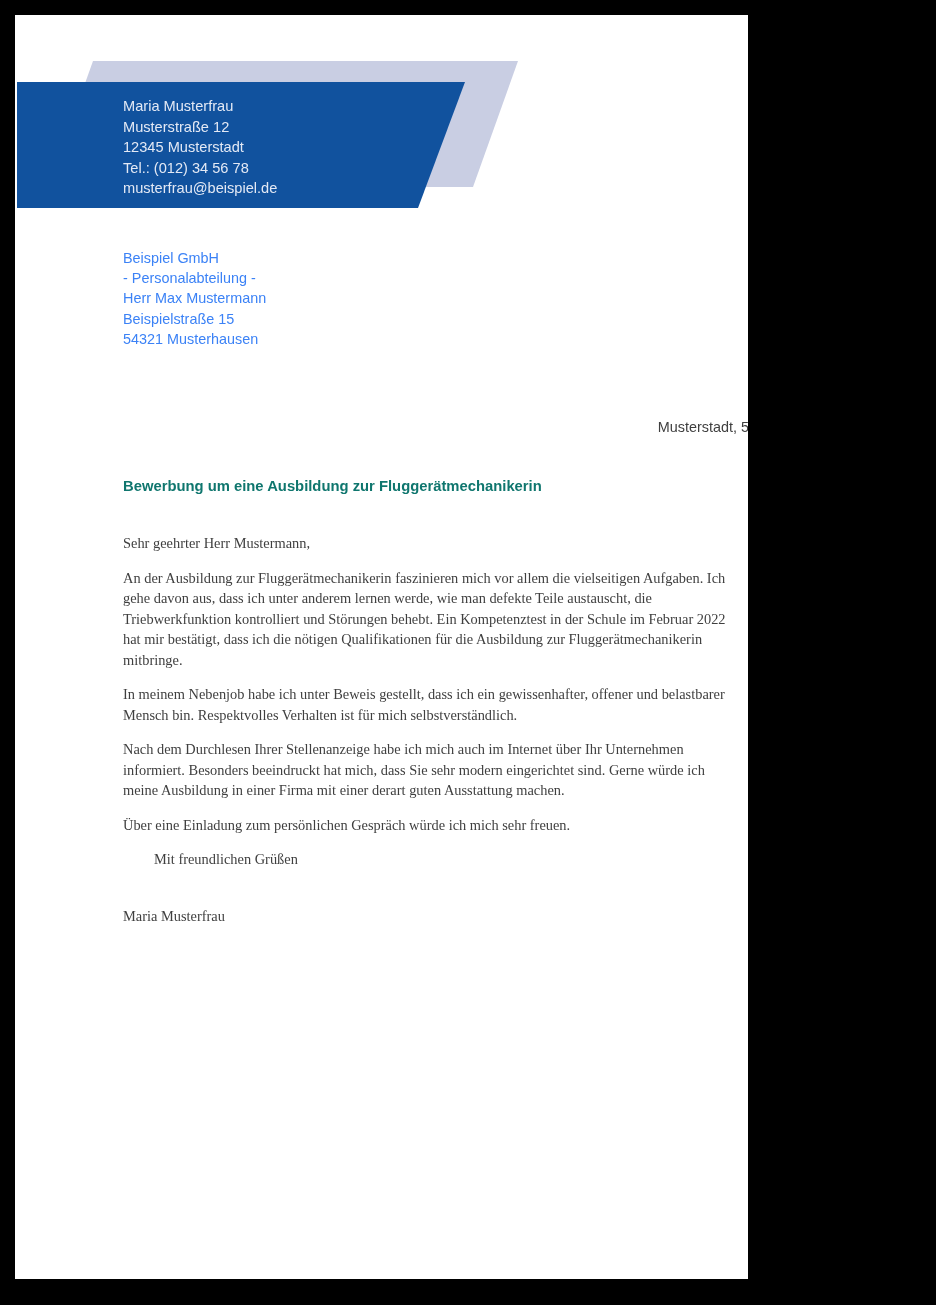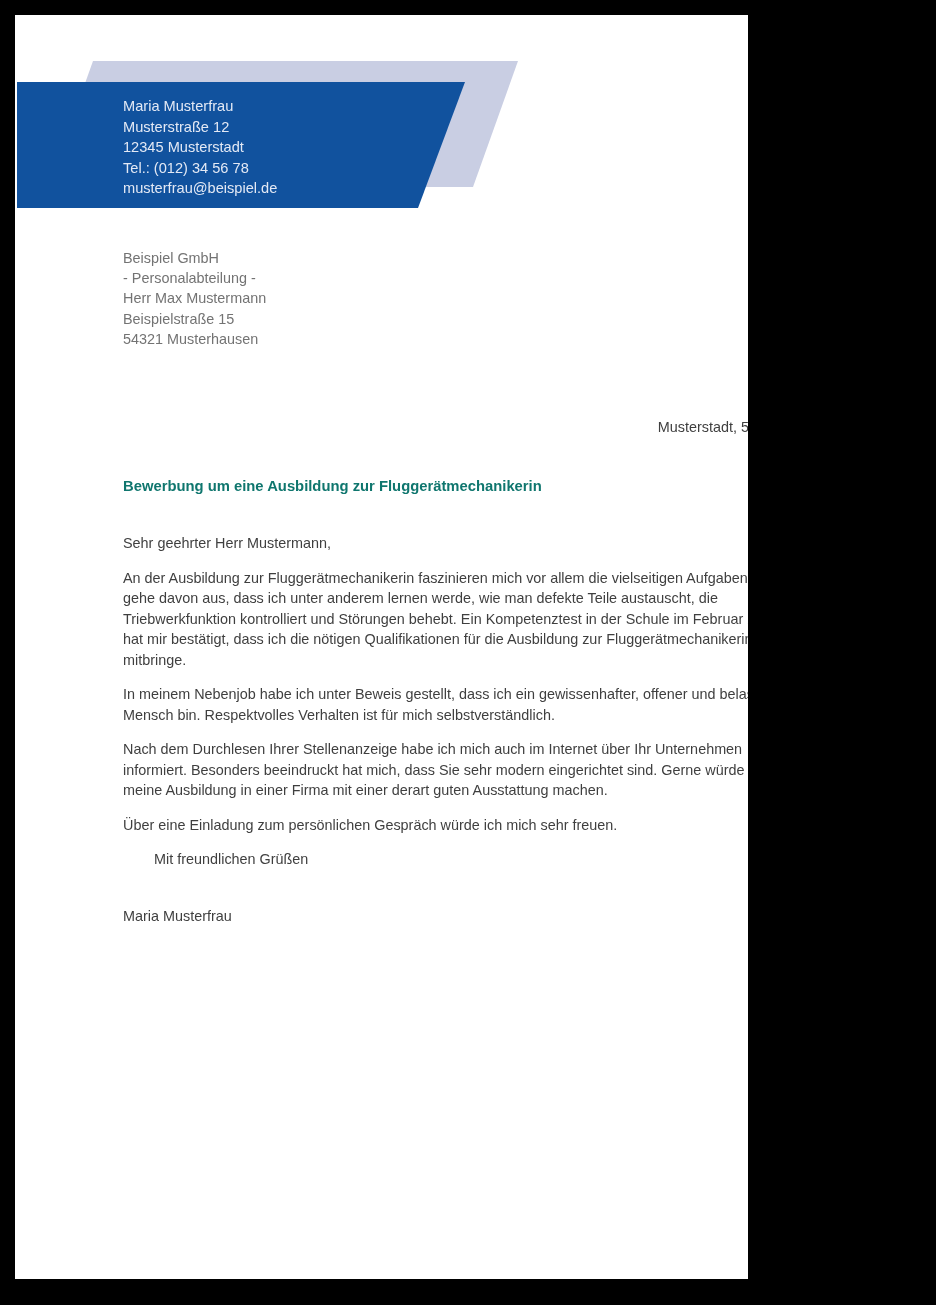--- a/index.html
+++ b/index.html
@@ -46,21 +46,21 @@
     color: #e3e9f5;
     font-size: 14.6px;
     line-height: 20.5px;
     white-space: nowrap;
   }
   
   .recipient-block {
     position: absolute;
     left: 108px;
     top: 233px;
-    color: #737373;
+    color: #3b82f6;
     font-size: 14.4px;
     line-height: 20.2px;
     white-space: nowrap;
   }
   .date-line {
     position: absolute;
     left: 108px;
     top: 402px;
     width: 702px;
     text-align: right;
@@ -82,20 +82,21 @@
     position: absolute;
     left: 108px;
     top: 518px;
     width: 740px;
     color: #3f3f3f;
     font-size: 14.4px;
     line-height: 20.5px;
   }
   .letter-body p {
     margin: 0 0 14px 0;
+    font-family: Liberation Serif, serif;
   }
   .letter-body p.closing {
     margin-bottom: 36px;
     margin-left: 31px;
   }
   .letter-body p.signature {
     margin-bottom: 0;
   }
 </style>
 </head>

